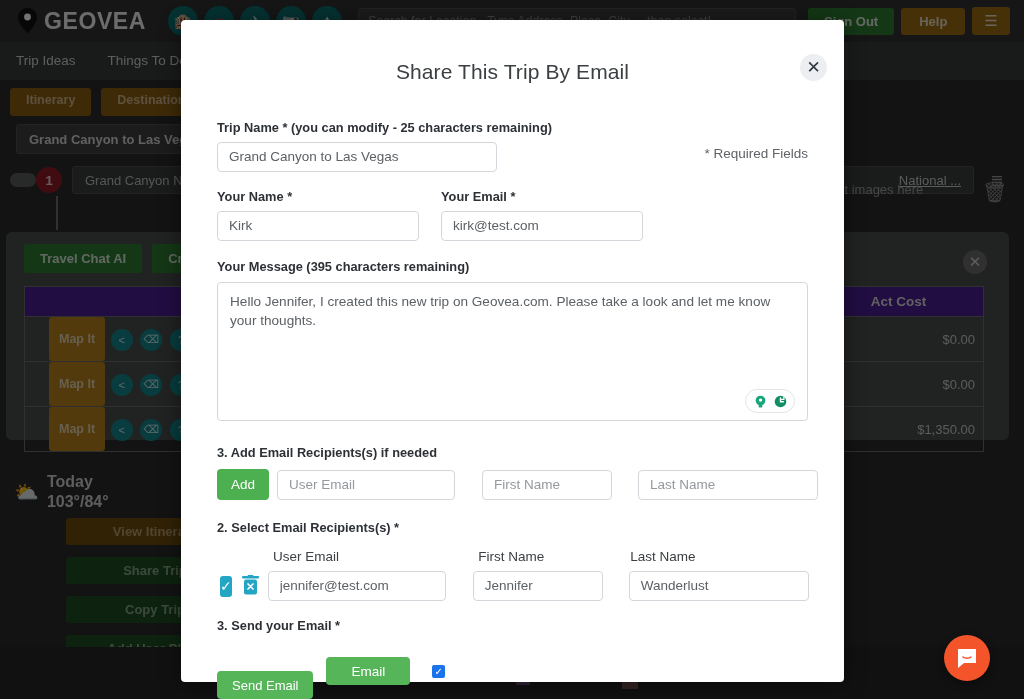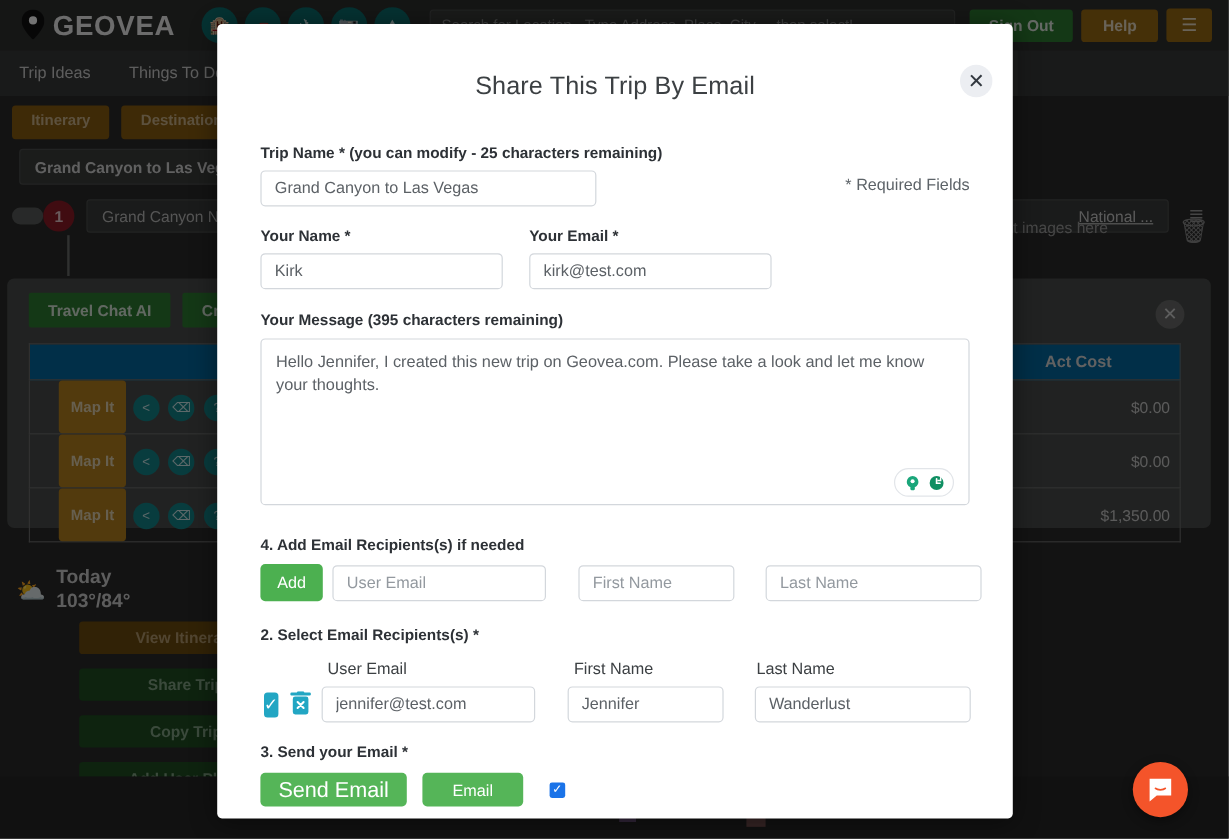--- a/index.html
+++ b/index.html
@@ -138,21 +138,21 @@
   .panel-close {
     position: absolute; right: 22px; top: 18px; width: 24px; height: 24px;
     border-radius: 50%; background: #6a6c6b; color: #d0d0d0;
     display: flex; align-items: center; justify-content: center; font-size: 15px;
   }
   .tbl {
     position: absolute; left: 18px; top: 54px; width: 960px;
     border-collapse: collapse;
   }
   .tbl th {
-    background: #0369a1; color: #d8d8d8; font-size: 13.5px; font-weight: 700;
+    background: #4c1d95; color: #d8d8d8; font-size: 13.5px; font-weight: 700;
     height: 30px; border: 1px solid #6a6c6b;
   }
   .tbl td {
     border: 1px solid #6a6c6b; height: 34px; color: #c9c9c9; font-size: 13px;
     padding: 0 8px;
   }
   .mapit {
     background: #b5801e; color: #e3d2b0; font-size: 12.5px; font-weight: 700;
     padding: 15px 10px; border-radius: 3px; display: inline-block; margin-left: 16px;
   }
@@ -274,22 +274,23 @@
     width: 19px; height: 22px; margin-left: 9px; cursor: pointer;
     display: flex; align-items: center; justify-content: center;
   }
   .rec-row .inp.email { width: 178px; margin-left: 8px; }
   .rec-row .inp.fn { width: 130px; margin-left: 27px; }
   .rec-row .inp.ln { width: 180px; margin-left: 26px; }
 
   .send-row { display: flex; align-items: center; margin-top: 10px; }
   .btn-send {
     background: #55b558; color: #fff; border: none; border-radius: 4px;
-    height: 28px; padding: 0 15px; font-size: 18px; cursor: pointer;
+    height: 28px; padding: 0 15px; font-size: 13px; cursor: pointer;
     font-family: "Liberation Sans", sans-serif;
+    margin-top: 28px;
   }
   .btn-cancel {
     background: #55b558; color: #fff; border: none; border-radius: 4px;
     height: 28px; padding: 0 25px; font-size: 13.5px; cursor: pointer;
     margin-left: 13px; font-family: "Liberation Sans", sans-serif;
   }
   .optin-chk {
     width: 13px; height: 13px; border-radius: 2px; background: #1a73e8;
     margin-left: 22px; display: flex; align-items: center; justify-content: center;
     color: #fff; font-size: 10px; cursor: pointer;
@@ -489,21 +490,21 @@
           <span class="gram-refresh">
             <svg width="15" height="15" viewBox="0 0 16 16">
               <circle cx="8" cy="8" r="6.2" fill="#0f8f62"></circle>
               <path d="M8 4.2v4h3" stroke="#fff" stroke-width="1.5" fill="none" stroke-linecap="round"></path>
               <path d="M11.6 3.4v2.4H9.2" stroke="#fff" stroke-width="1.3" fill="none" stroke-linecap="round"></path>
             </svg>
           </span>
         </div>
       </div>
 
-      <label class="step-lbl">4. Add Email Recipients(s) if needed</label>
+      <label class="step-lbl">3. Add Email Recipients(s) if needed</label>
       <div class="add-row">
         <button class="btn-add">Add</button>
         <input class="inp email" placeholder="User Email" style="">
         <input class="inp fn" placeholder="First Name" style="">
         <input class="inp ln" placeholder="Last Name" style="">
       </div>
 
       <label class="step-lbl">2. Select Email Recipients(s) *</label>
       <div class="rec-headers">
         <span class="rec-h e">User Email</span>

